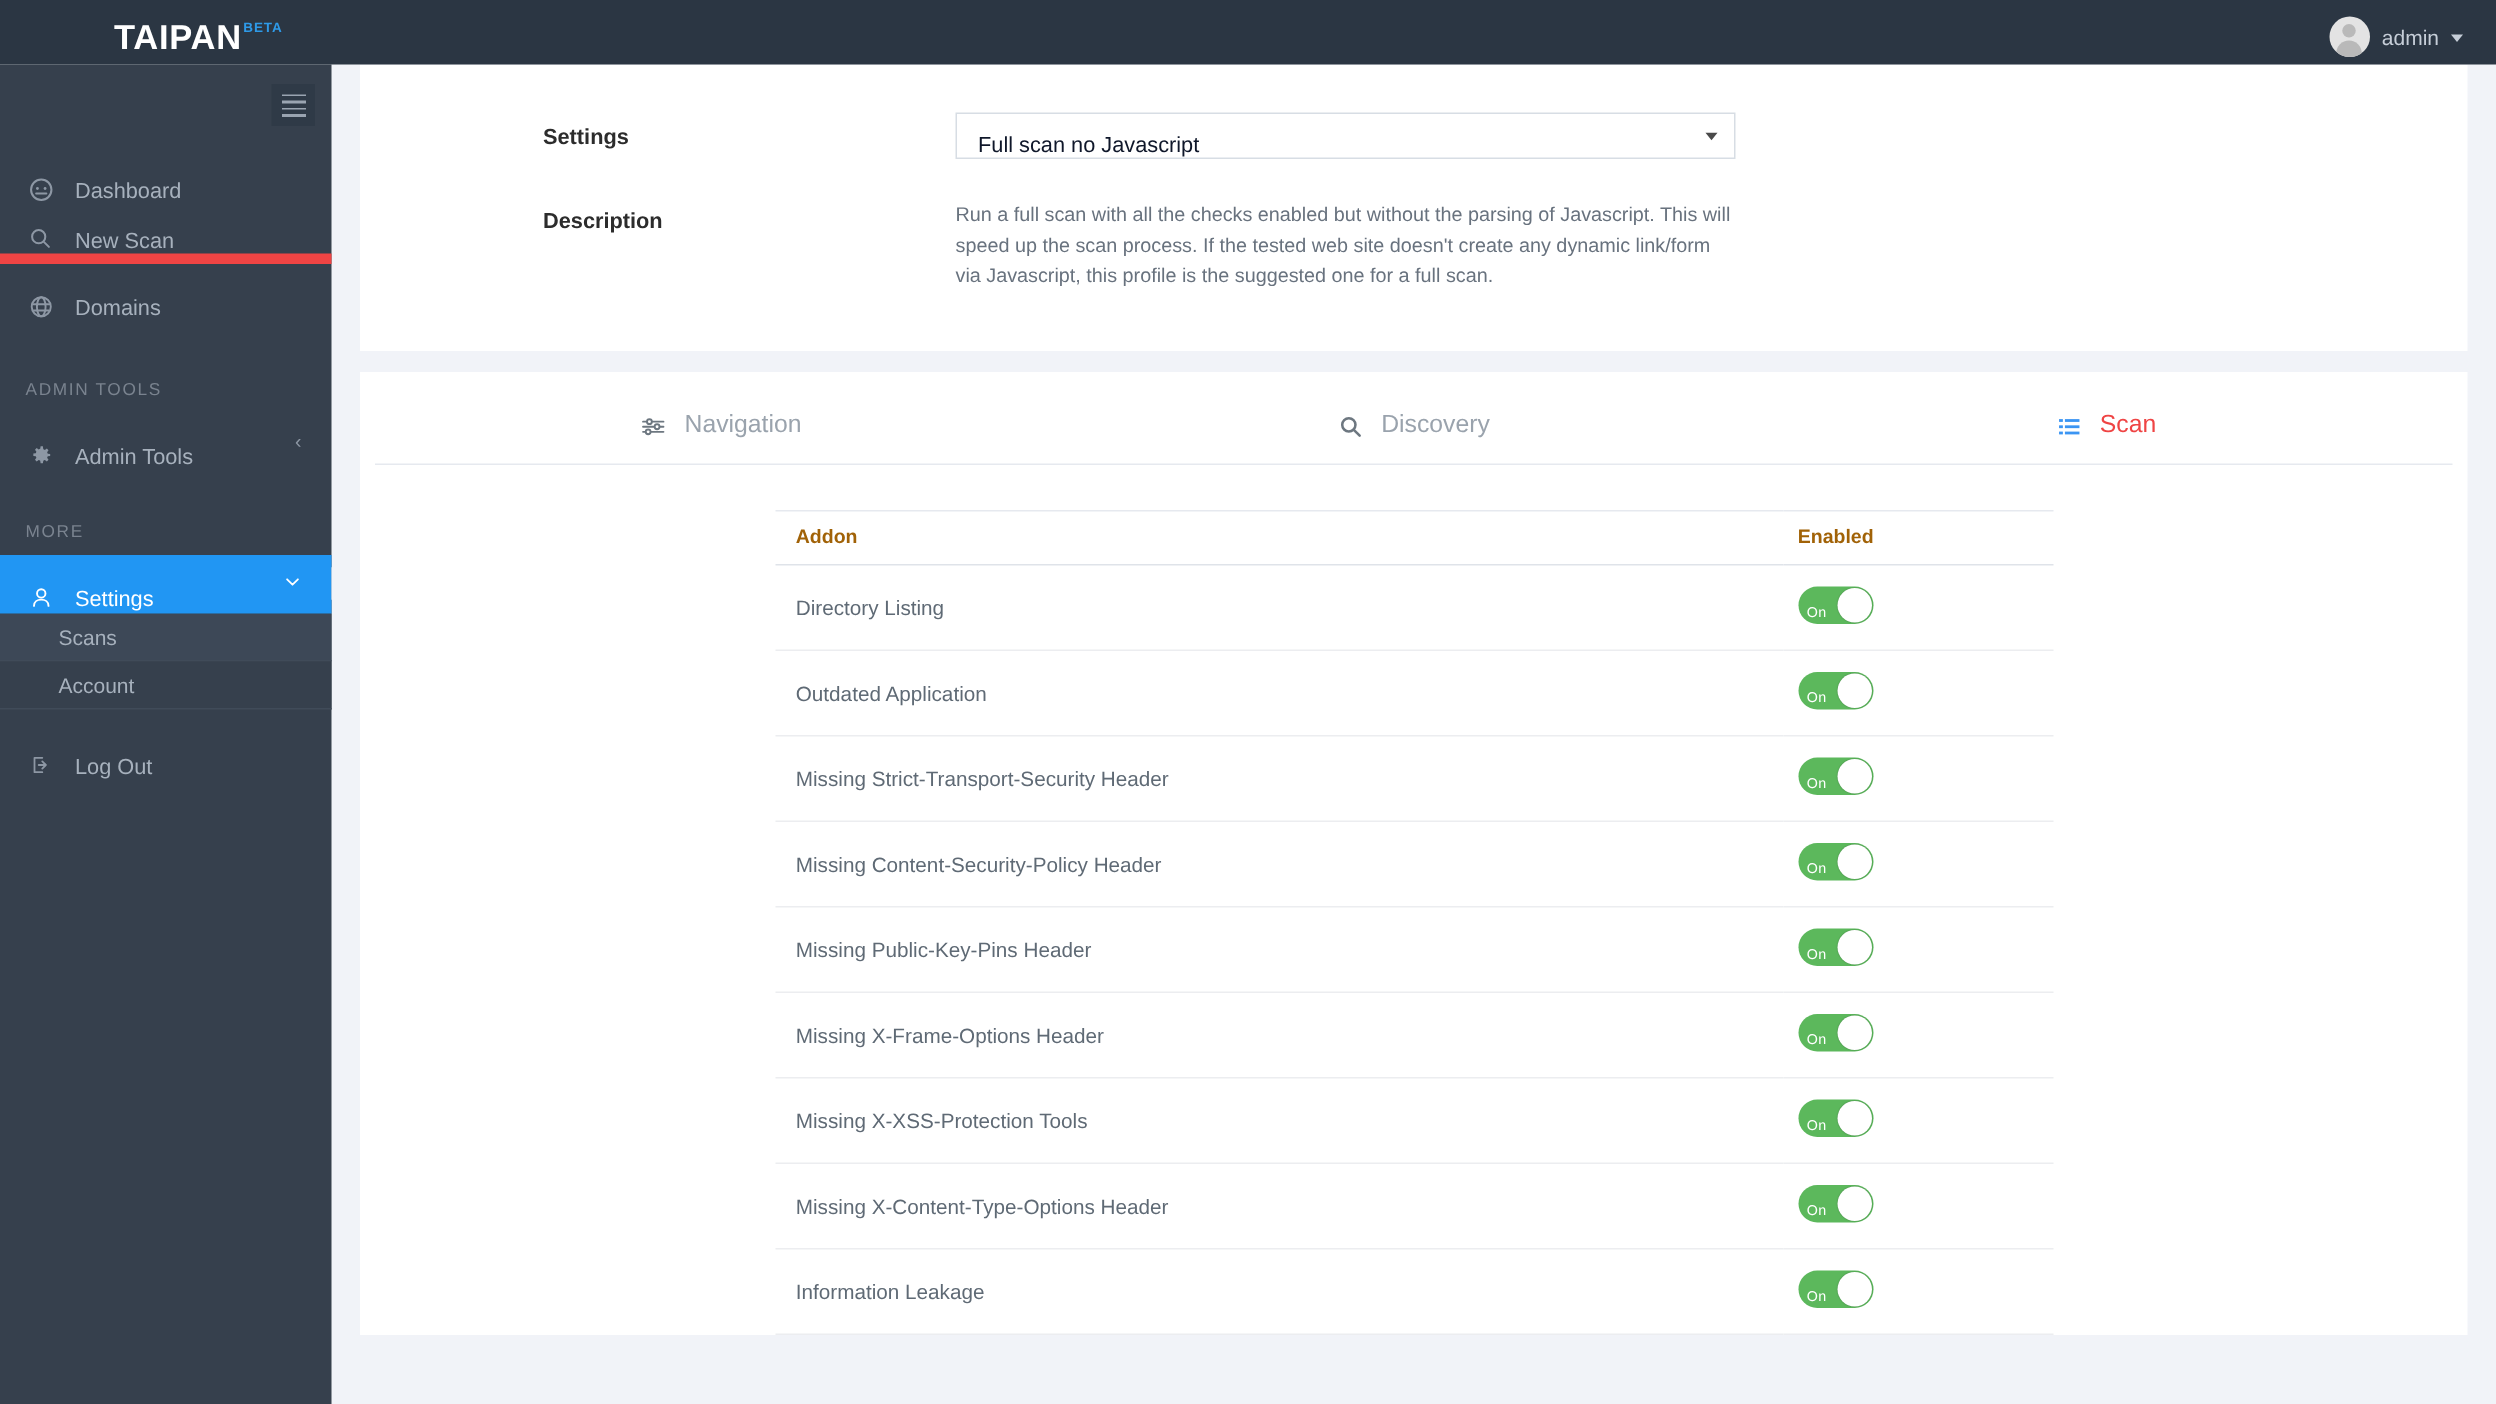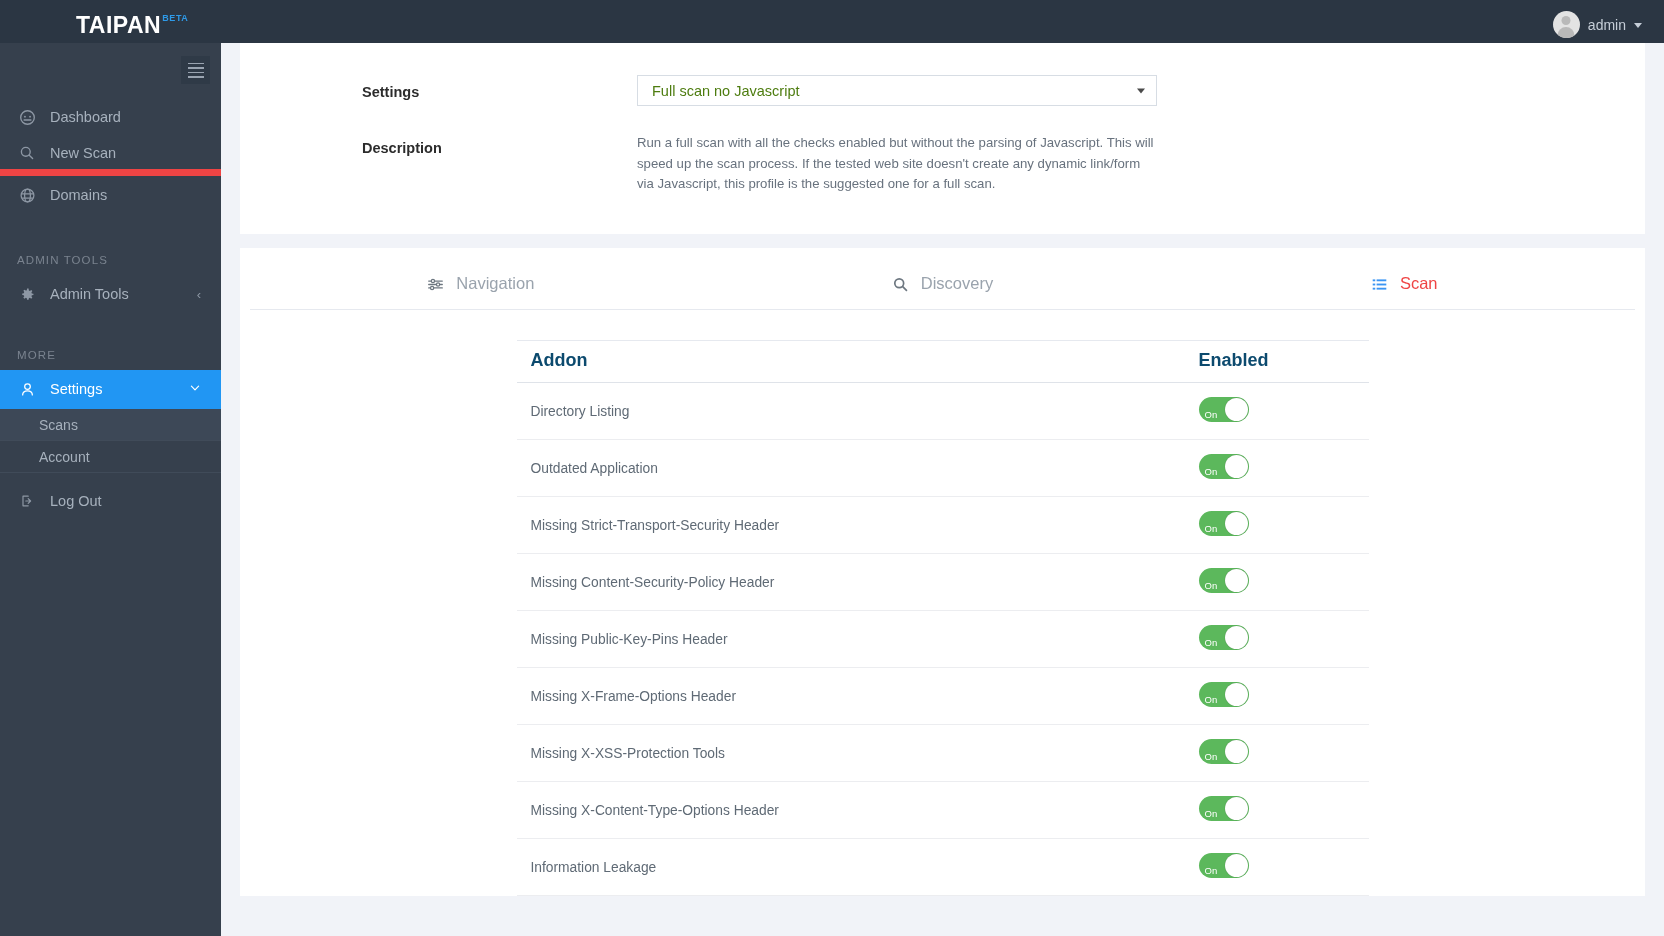--- a/index.html
+++ b/index.html
@@ -92,21 +92,21 @@
     background: #2f3a47;
     display: flex; flex-direction: column; justify-content: center;
     align-items: center; gap: 3px;
     cursor: pointer;
   }
   .hamburger i { display: block; width: 16px; height: 1.5px; background: #9aa4b1; }
 
   .nav-item {
     position: relative;
     height: 39px;
-    display: flex; align-items: center;
+    display: flex; align-items: flex-end;
     padding-left: 17px;
     color: #a7b1bd;
     font-size: 14.5px;
     cursor: pointer;
     border-bottom: 1px solid transparent;
   }
   .nav-item .ico {
     width: 20px; height: 20px; margin-right: 13px;
     flex: none; display: flex; align-items: center; justify-content: center;
     color: #8d97a4;
@@ -182,23 +182,23 @@
     color: #2c2c2c;
     font-size: 14.5px;
     font-weight: bold;
     padding-top: 9px;
   }
   .select-box {
     width: 520px; height: 31px;
     border: 1px solid #d7dde4;
     background: #ffffff;
     position: relative;
-    display: flex; align-items: center;
+    display: flex; align-items: flex-end;
     padding-left: 14px;
-    color: #4d7c0f;
+    color: #0f172a;
     font-size: 14.5px;
     cursor: pointer;
   }
   .select-box .sel-caret {
     position: absolute; right: 11px; top: 50%;
     transform: translateY(-50%);
     width: 0; height: 0;
     border-left: 4px solid transparent;
     border-right: 4px solid transparent;
     border-top: 5px solid #4a4a4a;
@@ -237,23 +237,23 @@
   
   .table-wrap { padding: 30px 0 0 0; }
   .tbl {
     width: 852px;
     margin: 0 auto;
     border-collapse: collapse;
     table-layout: fixed;
   }
   .tbl th {
     text-align: left;
-    font-size: 18px;
+    font-size: 13px;
     font-weight: bold;
-    color: #0c4a6e;
+    color: #a16207;
     padding: 9px 0 11px 14px;
     border-top: 1px solid #e6e9ef;
     border-bottom: 1px solid #dfe3e9;
     margin-top: 44px;
   }
   .tbl th.col-enabled { width: 180px; padding-left: 10px; }
   .tbl td {
     font-size: 13.8px;
     color: #5f6a75;
     padding: 14px 0 14px 14px;

